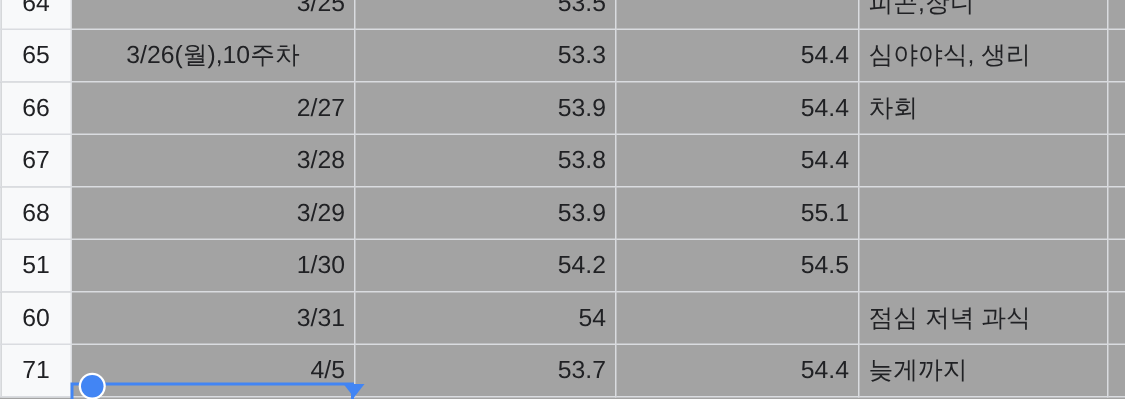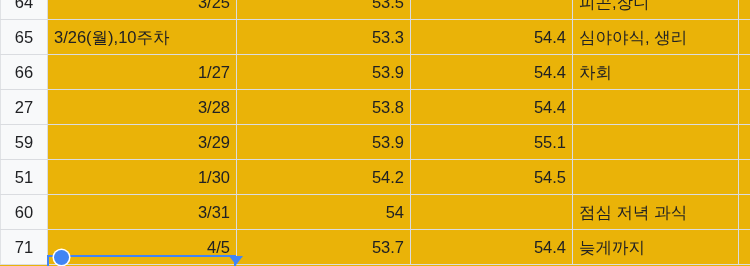--- a/index.html
+++ b/index.html
@@ -6,21 +6,21 @@
   body{
     width:750px;height:266px;overflow:hidden;
     background:#ffffff;
     font-family:"Liberation Sans","DejaVu Sans",sans-serif;
     -webkit-font-smoothing:antialiased;
   }
   .sheet{
     position:relative;
     width:750px;height:266px;
     overflow:hidden;
-    background:#eab308;
+    background:#a3a3a3;
   }
   .grid{
     position:absolute;
     left:0;top:-16px;              
     width:750px;
     border-collapse:collapse;
     table-layout:fixed;
   }
   .grid tr{height:34px;}
   .grid td{
@@ -40,21 +40,21 @@
     width:47px;
     background:#f8f9fa;
     color:#5f6368;
     font-size:13.5px;
     text-align:center;
     padding:0;
     border-right:1px solid #d4d6d9;
     border-bottom:1px solid #d4d6d9;
   }
   .c-a{width:189px;text-align:right;}
-  .c-a.overflow{text-align:left;}
+  .c-a.overflow{text-align:center;}
   .c-b{width:174px;text-align:right;}
   .c-c{width:162px;text-align:right;margin-left:40px;}
   .c-d{width:166px;text-align:left;}
   .c-e{width:12px;padding:0;}
 
   
   .selection{
     position:absolute;
     left:47px;
     top:255px;
@@ -102,38 +102,38 @@
         <td class="rowhdr">65</td>
         <td class="c-a overflow">3/26(월),10주차</td>
         <td class="c-b">53.3</td>
         <td class="c-c">54.4</td>
         <td class="c-d">심야야식, 생리</td>
         <td class="c-e"></td>
       </tr>
 
       <tr>
         <td class="rowhdr">66</td>
-        <td class="c-a">1/27</td>
+        <td class="c-a">2/27</td>
         <td class="c-b">53.9</td>
         <td class="c-c">54.4</td>
         <td class="c-d">차회</td>
         <td class="c-e"></td>
       </tr>
 
       <tr>
-        <td class="rowhdr">27</td>
+        <td class="rowhdr">67</td>
         <td class="c-a">3/28</td>
         <td class="c-b">53.8</td>
         <td class="c-c">54.4</td>
         <td class="c-d"></td>
         <td class="c-e"></td>
       </tr>
 
       <tr>
-        <td class="rowhdr">59</td>
+        <td class="rowhdr">68</td>
         <td class="c-a">3/29</td>
         <td class="c-b">53.9</td>
         <td class="c-c">55.1</td>
         <td class="c-d"></td>
         <td class="c-e"></td>
       </tr>
 
       <tr>
         <td class="rowhdr">51</td>
         <td class="c-a">1/30</td>

